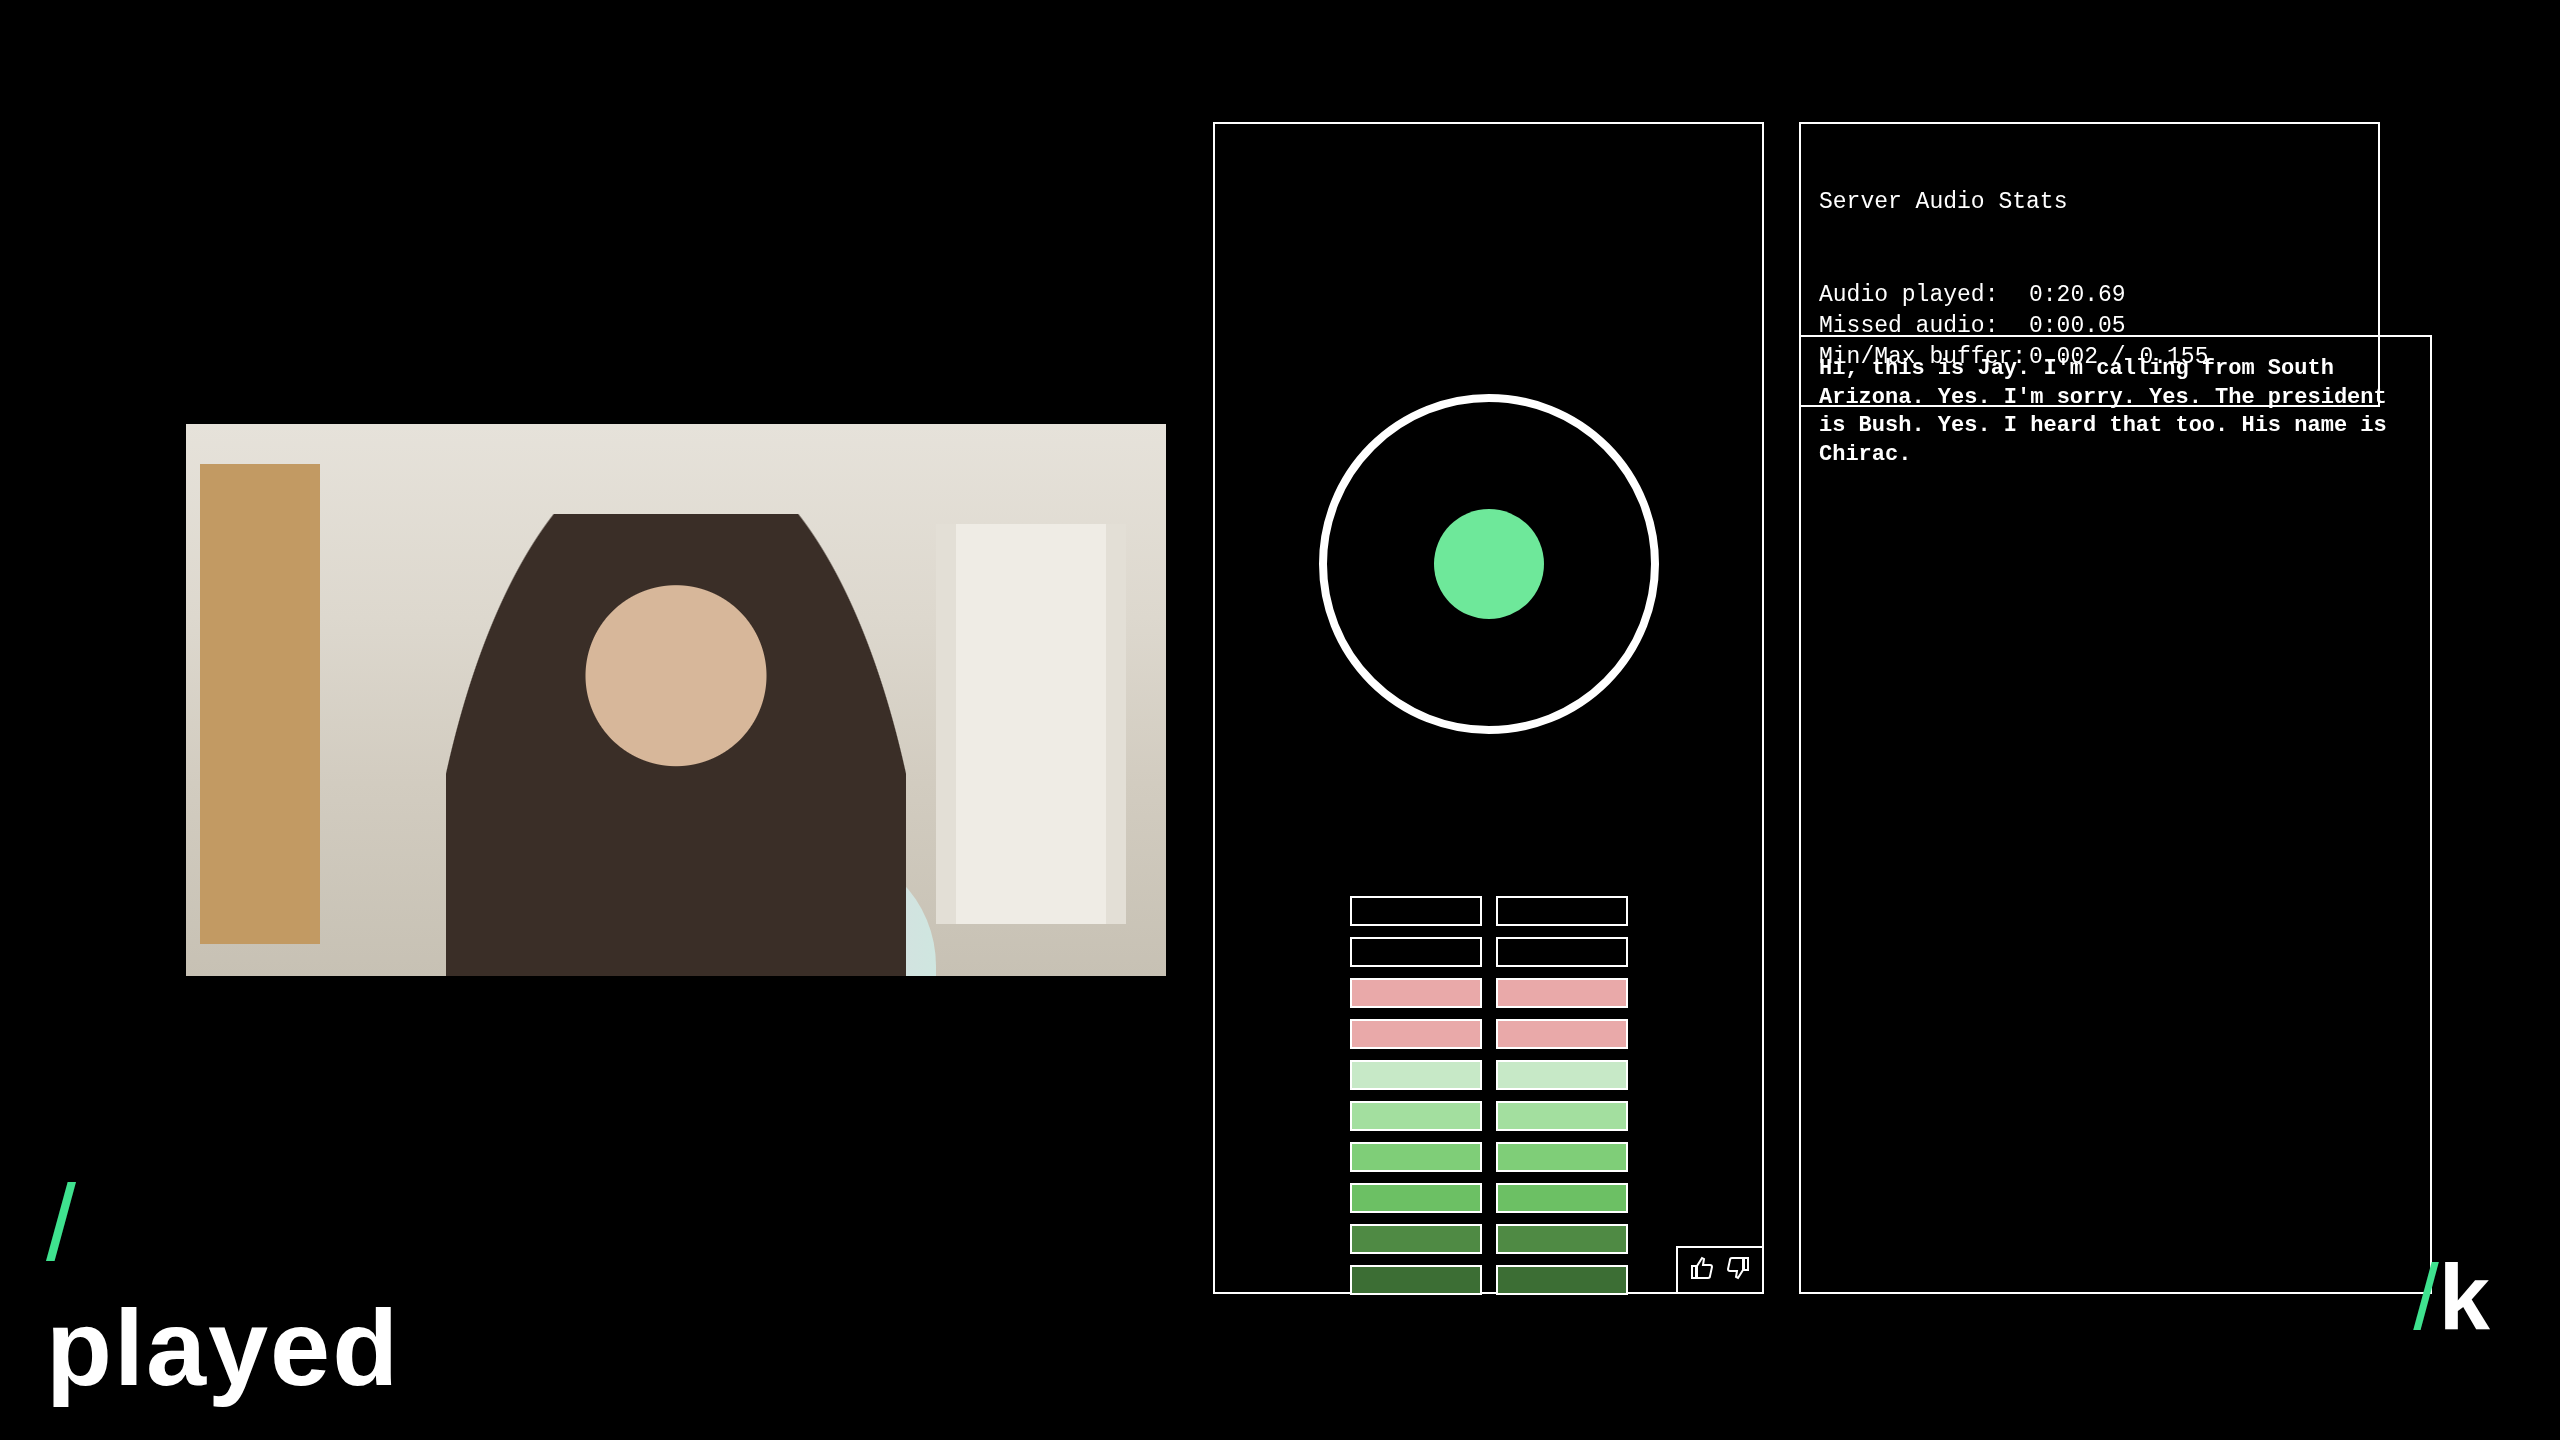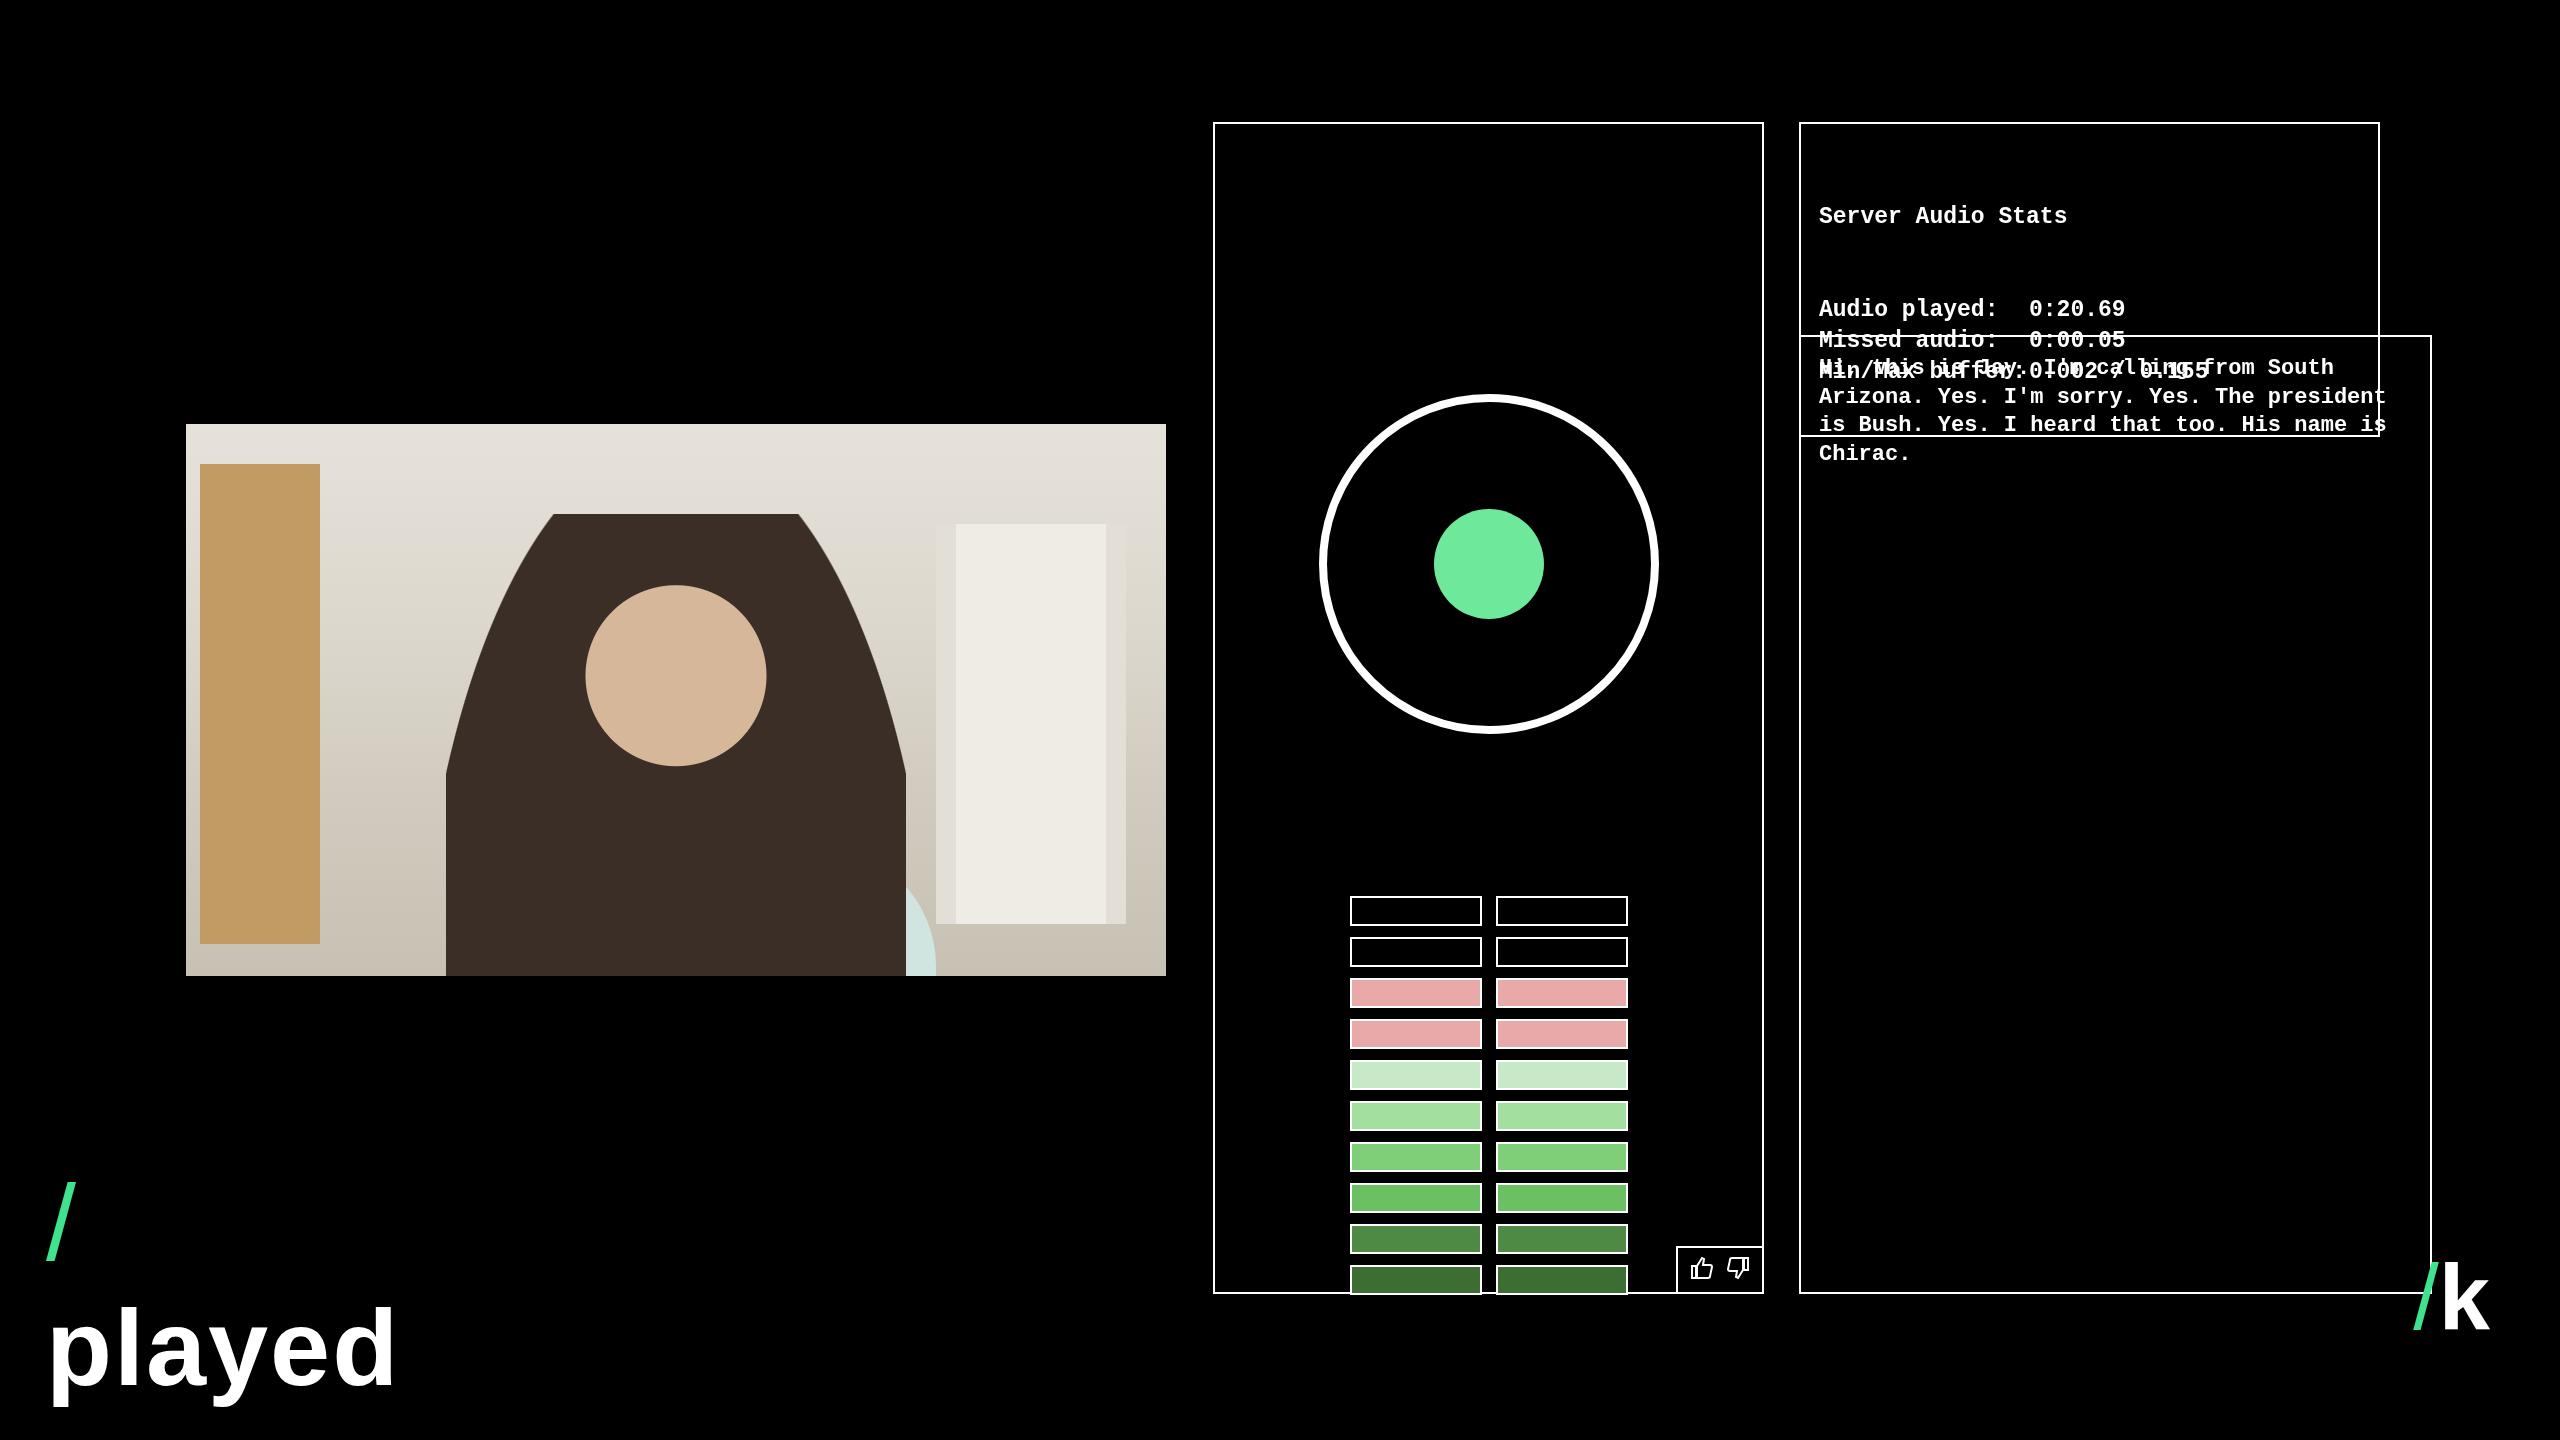--- a/index.html
+++ b/index.html
@@ -111,25 +111,25 @@
   }
   .feedback svg { width: 24px; height: 24px; stroke: #fff; fill: none; stroke-width: 2; }
 
   
   .stats-panel {
     position: absolute;
     left: 1799px;
     top: 122px;
     width: 581px;
     border: 2px solid #fff;
-    padding: 16px 18px;
+    padding: 1px 18px;
     font-size: 23px;
     line-height: 1.35;
     white-space: pre;
-    font-weight: bold;
+    font-weight: normal;
   }
   .stats-panel .row { display: flex; }
   .stats-panel .lbl { width: 210px; }
 
   .transcript-panel {
     position: absolute;
     left: 1799px;
     top: 335px;
     width: 633px;
     height: 959px;

